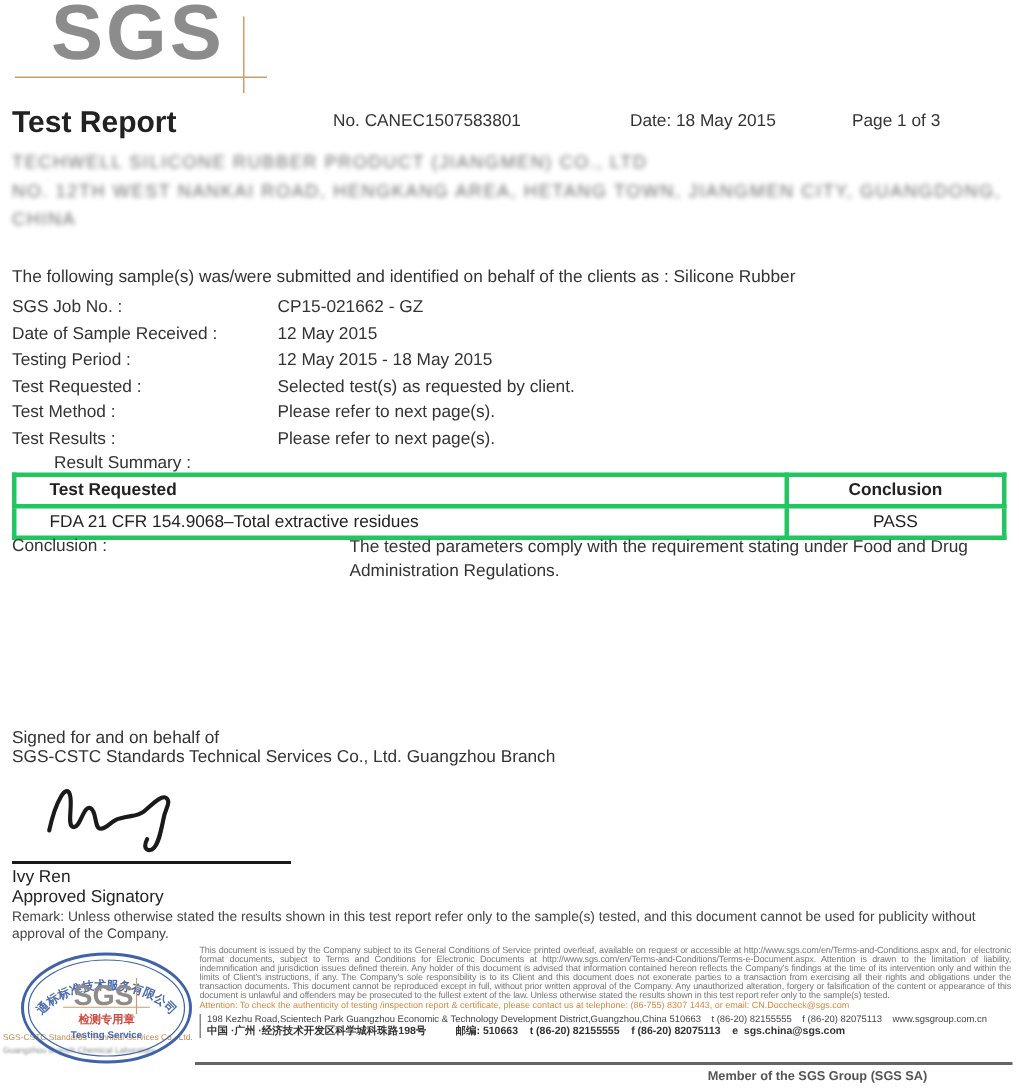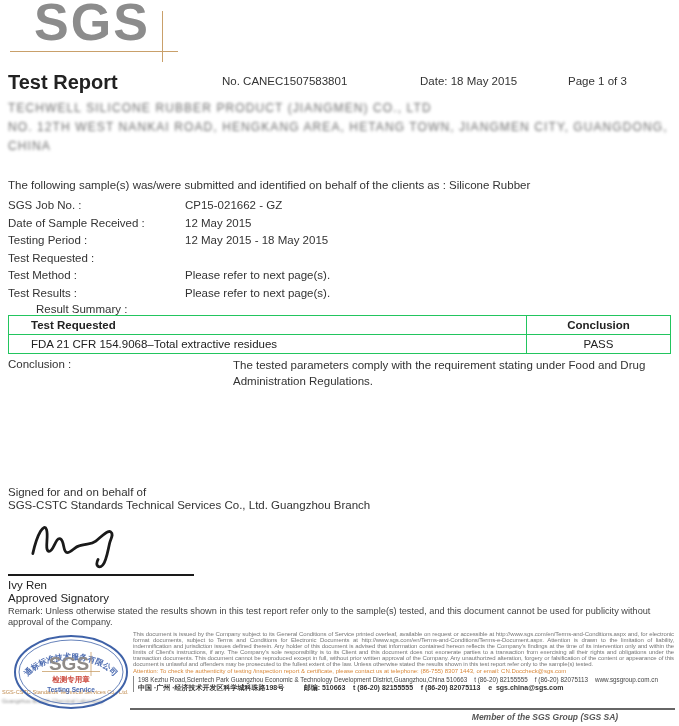--- a/index.html
+++ b/index.html
@@ -21,21 +21,21 @@
   
   .client-block{left:8px;top:99px;width:660px;font-size:12px;letter-spacing:1.1px;line-height:19px;color:#6e6e6e;filter:blur(1.7px);}
 
   
   .intro-line{left:8px;top:179px;font-size:11.5px;color:#333;}
   .info-row{position:absolute;left:8px;width:660px;font-size:11.5px;color:#333;}
   .info-row .val{position:absolute;left:177px;top:0;}
 
   .summary-label{left:8px;top:303px;font-size:11.5px;color:#333;margin-left:28px;}
   .summary-table{left:8px;top:315px;width:663px;border-collapse:collapse;font-size:11.5px;color:#222;}
-  .summary-table th,.summary-table td{border:1px solid #22c55e;}
+  .summary-table th,.summary-table td{border:3px solid #22c55e;}
   .summary-table .c1{width:521px;text-align:left;padding:3px 4px 3px 22px;}
   .summary-table th.c1{font-weight:bold;}
   .summary-table .c2{width:140px;text-align:center;padding:3px 4px;}
   .summary-table th.c2{font-weight:bold;}
 
   .conclusion-label{left:8px;top:358px;font-size:11.5px;color:#333;}
   .conclusion-text{left:185px;top:358px;width:420px;font-size:11.5px;line-height:15.5px;color:#333;margin-left:48px;}
 
   
   .signed-1{left:8px;top:486px;font-size:11.5px;color:#333;}
@@ -51,21 +51,21 @@
   .footer-company{left:2px;top:689px;width:140px;font-size:5.6px;color:#c08b4f;z-index:1;white-space:nowrap;}
   .footer-lab{left:2px;top:698px;width:140px;font-size:5.6px;color:#8a8a8a;filter:blur(0.8px);z-index:1;white-space:nowrap;}
 
   .footer-right{left:133px;top:632px;width:541px;}
   .disclaimer{font-size:6px;line-height:5.9px;letter-spacing:-0.1px;color:#777;text-align:justify;margin:0;}
   .attention{font-size:6px;line-height:6px;color:#d9893b;margin:1px 0 0 0;}
   .address-block{border-left:1px solid #888;padding-left:4px;margin-top:2px;}
   .addr-line{font-size:6.3px;line-height:8px;color:#444;white-space:pre;}
   .addr-line.cn{font-size:7px;font-weight:bold;color:#333;}
   .footer-rule{left:130px;top:708px;width:545px;height:2px;background:#666;}
-  .member-line{left:420px;top:712px;width:250px;text-align:center;font-size:8.5px;font-weight:bold;color:#555;font-style:italic;}
+  .member-line{left:420px;top:712px;width:250px;text-align:center;font-size:8.5px;font-weight:bold;color:#555;}
 </style>
 </head>
 <body>
 
 <div>
 
   <div class="abs logo-wrap">
     <div class="logo-text">SGS</div>
     <div class="logo-hline"></div>
     <div class="logo-vline"></div>
@@ -91,20 +91,21 @@
   <div class="info-row" style="top:216.5px">
     <span>Date of Sample Received :</span>
     <span class="val">12 May 2015</span>
   </div>
   <div class="info-row" style="top:234px">
     <span>Testing Period :</span>
     <span class="val">12 May 2015 - 18 May 2015</span>
   </div>
   <div class="info-row" style="top:251.5px">
     <span>Test Requested :</span>
+    <span class="val">Selected test(s) as requested by client.</span>
   </div>
   <div class="info-row" style="top:269px">
     <span>Test Method :</span>
     <span class="val">Please refer to next page(s).</span>
   </div>
   <div class="info-row" style="top:286.5px">
     <span>Test Results :</span>
     <span class="val">Please refer to next page(s).</span>
   </div>
 

